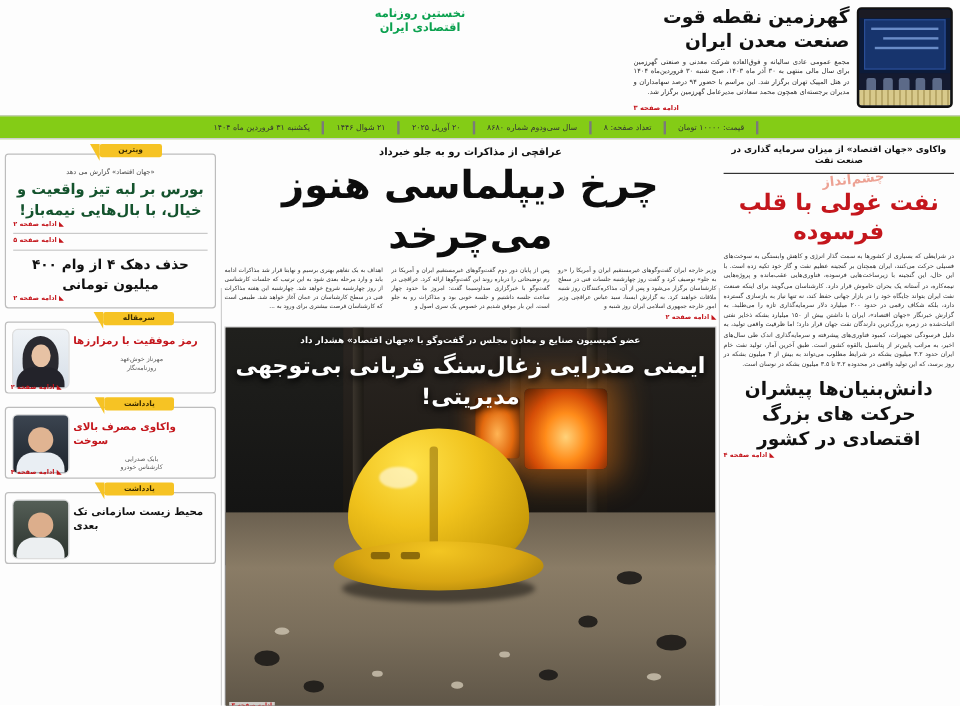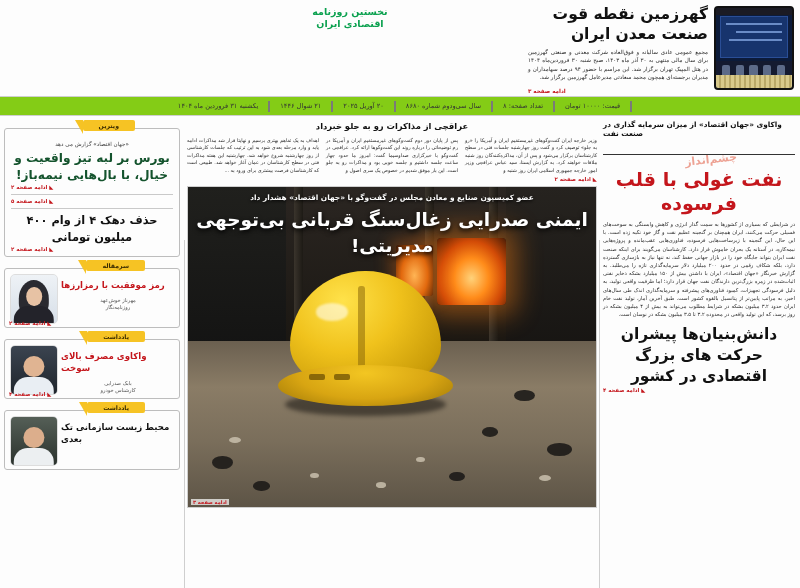--- a/index.html
+++ b/index.html
@@ -159,21 +159,21 @@
     background: radial-gradient(ellipse at 50% 20%, #f3c622 0%, #d8a512 55%, #9d7606 100%);
     border-radius: 50%;
   }
   .helmet .shadow { position: absolute; left: 4%; bottom: 5%; width: 92%; height: 16%; background: rgba(0,0,0,.45); border-radius: 50%; filter: blur(2px); }
   .helmet .slot { position: absolute; bottom: 30%; width: 9%; height: 4%; background: rgba(110,82,4,.75); border-radius: 2px; }
   .helmet .gloss { position: absolute; left: 22%; bottom: 70%; width: 18%; height: 12%; background: rgba(255,255,255,.55); border-radius: 50%; filter: blur(1px); }
   .ph-credit { position: absolute; left: 3px; bottom: 2px; font-size: 5px; color: #c4161c; font-weight: 700; z-index: 5; background: rgba(255,255,255,.7); padding: 0 2px; }
 
   
   .col-right { position: absolute; right: 0; top: 0; width: 200px; height: 470px; padding: 2px 5px 2px 3px; }
-  .r-kicker { font-size: 7.3px; font-weight: 700; color: #111; text-align: left; direction: rtl; border-bottom: 1px solid #333; padding-bottom: 16px; }
+  .r-kicker { font-size: 7.3px; font-weight: 700; color: #111; text-align: center; direction: rtl; border-bottom: 1px solid #333; padding-bottom: 6px; }
   .r-stamp { position: relative; height: 12px; }
   .r-stamp span {
     position: absolute; right: 58px; top: -2px; color: #e0593f; font-size: 11px; font-weight: 700;
     opacity: .55; direction: rtl; transform: rotate(-6deg);
   }
   .r-head { font-size: 19px; font-weight: 700; color: #c4161c; text-align: center; direction: rtl; line-height: 24px; }
   .r-body { font-size: 5.2px; line-height: 8.2px; color: #2b2b2b; text-align: justify; direction: rtl; margin-top: 5px; }
   .r-head2 { font-size: 15.5px; font-weight: 700; color: #111; text-align: center; direction: rtl; line-height: 21px; }
 
   .vline { position: absolute; top: 122px; width: 1px; height: 462px; background: #cfcfcf; }
@@ -242,20 +242,21 @@
       </div>
       <div class="r-head">نفت غولی با قلب فرسوده</div>
       <div class="r-body">در شرایطی که بسیاری از کشورها به سمت گذار انرژی و کاهش وابستگی به سوخت‌های فسیلی حرکت می‌کنند، ایران همچنان بر گنجینه عظیم نفت و گاز خود تکیه زده است. با این حال، این گنجینه با زیرساخت‌هایی فرسوده، فناوری‌هایی عقب‌مانده و پروژه‌هایی نیمه‌کاره، در آستانه یک بحران خاموش قرار دارد. کارشناسان می‌گویند برای اینکه صنعت نفت ایران بتواند جایگاه خود را در بازار جهانی حفظ کند، نه تنها نیاز به بازسازی گسترده دارد، بلکه شکاف رقمی در حدود ۲۰۰ میلیارد دلار سرمایه‌گذاری تازه را می‌طلبد. به گزارش خبرنگار «جهان اقتصاد»، ایران با داشتن بیش از ۱۵۰ میلیارد بشکه ذخایر نفتی اثبات‌شده در زمره بزرگ‌ترین دارندگان نفت جهان قرار دارد؛ اما ظرفیت واقعی تولید، به دلیل فرسودگی تجهیزات، کمبود فناوری‌های پیشرفته و سرمایه‌گذاری اندک طی سال‌های اخیر، به مراتب پایین‌تر از پتانسیل بالقوه کشور است. طبق آخرین آمار، تولید نفت خام ایران حدود ۳.۲ میلیون بشکه در شرایط مطلوب می‌تواند به بیش از ۴ میلیون بشکه در روز برسد، که این تولید واقعی در محدوده ۳.۲ تا ۳.۵ میلیون بشکه در نوسان است.</div>
       <div style="height:6px"></div>
       <div class="r-head2">دانش‌بنیان‌ها پیشران حرکت های بزرگ اقتصادی در کشور</div>
       <div class="cont">ادامه صفحه ۴</div>
     </div>
 
     <div class="col-center">
       <div class="c-kicker">عراقچی از مذاکرات رو به جلو خبرداد</div>
+      <div class="c-head">چرخ دیپلماسی هنوز می‌چرخد</div>
       <div class="c-cols">
         <div class="c-col">وزیر خارجه ایران گفت‌وگوهای غیرمستقیم ایران و آمریکا را «رو به جلو» توصیف کرد و گفت روز چهارشنبه جلسات فنی در سطح کارشناسان برگزار می‌شود و پس از آن، مذاکره‌کنندگان روز شنبه ملاقات خواهند کرد. به گزارش ایسنا، سید عباس عراقچی وزیر امور خارجه جمهوری اسلامی ایران روز شنبه و</div>
         <div class="c-col">پس از پایان دور دوم گفت‌وگوهای غیرمستقیم ایران و آمریکا در رم توضیحاتی را درباره روند این گفت‌وگوها ارائه کرد. عراقچی در گفت‌وگو با خبرگزاری صداوسیما گفت: امروز ما حدود چهار ساعت جلسه داشتیم و جلسه خوبی بود و مذاکرات رو به جلو است. این بار موفق شدیم در خصوص یک سری اصول و</div>
         <div class="c-col">اهداف به یک تفاهم بهتری برسیم و نهایتا قرار شد مذاکرات ادامه یابد و وارد مرحله بعدی شود به این ترتیب که جلسات کارشناسی از روز چهارشنبه شروع خواهد شد. چهارشنبه این هفته مذاکرات فنی در سطح کارشناسان در عمان آغاز خواهد شد. طبیعی است که کارشناسان فرصت بیشتری برای ورود به ...</div>
       </div>
       <div class="c-cont">ادامه صفحه ۲</div>
 
       <div class="photo-block">
         <div class="mine">
           <div class="wallL"></div>

